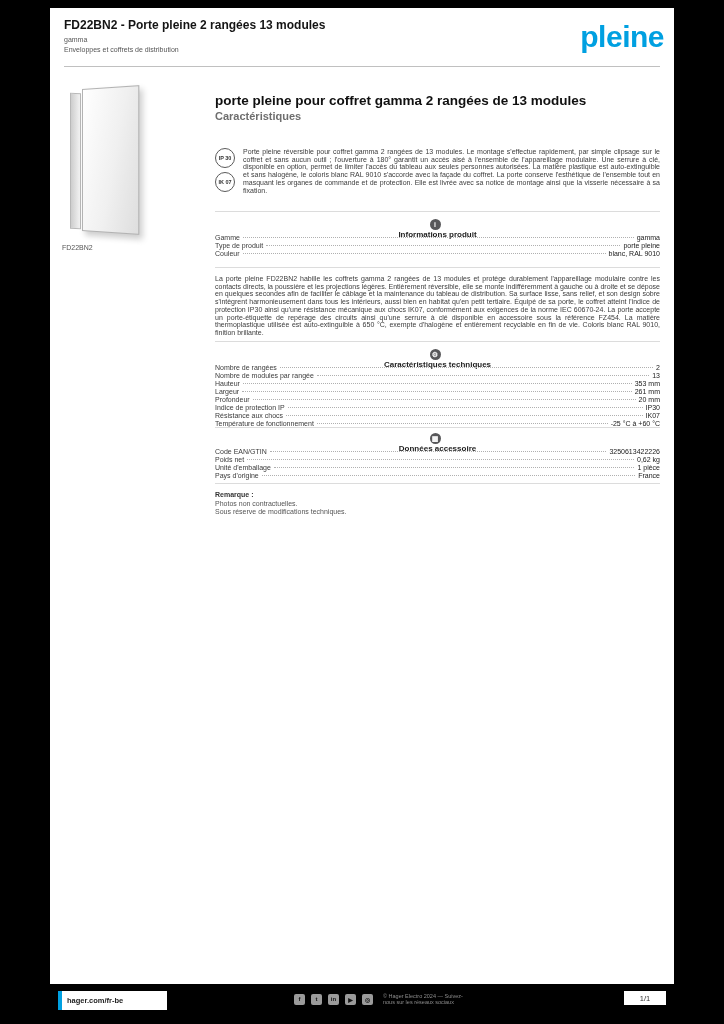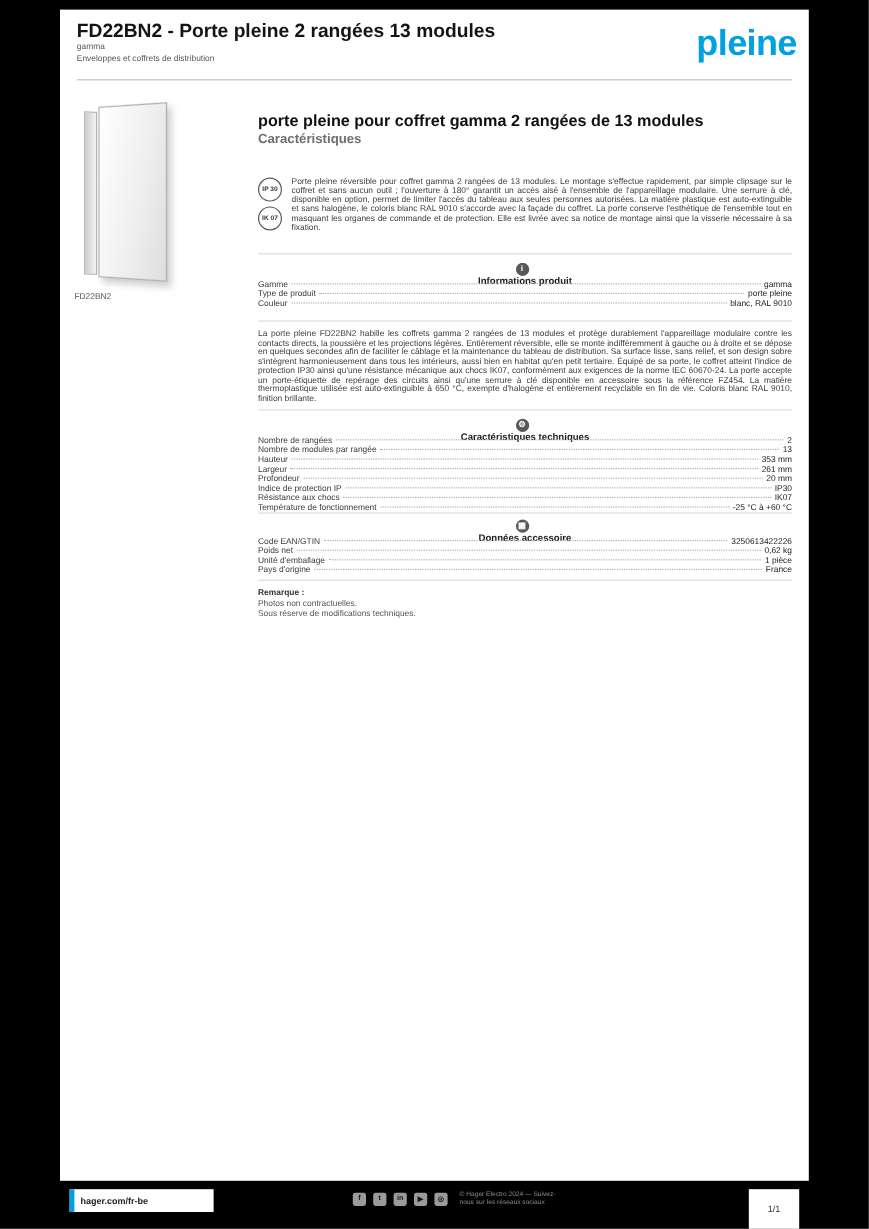--- a/index.html
+++ b/index.html
@@ -6,21 +6,21 @@
   html,body { width:724px; height:1024px; }
   body {
     background:#000;
     position:relative;
     overflow:hidden;
     font-family:"Liberation Sans", sans-serif;
   }
   .paper { position:absolute; left:50px; top:8px; width:624px; height:976px; background:#fff; }
 
   
-  .header-line1 { position:absolute; left:14px; top:10px; font-size:16px; font-weight:bold; color:#141414; }
+  .header-line1 { position:absolute; left:14px; top:10px; font-size:12px; font-weight:bold; color:#141414; }
   .header-line2 { position:absolute; left:14px; top:28px; font-size:7px; color:#555; }
   .header-line3 { position:absolute; left:14px; top:38px; font-size:7px; color:#555; }
   .brand-logo { position:absolute; right:10px; top:14px; font-size:30px; line-height:30px; font-weight:800; letter-spacing:-0.5px; color:var(--brand,#00A0E1); }
   .header-rule { position:absolute; left:14px; top:58px; width:596px; height:1px; background:#c0c0c0; }
 
   
   .door { position:absolute; left:8px; top:78px; width:86px; height:150px; }
   .door-spine { position:absolute; left:12px; top:7px; width:11px; height:136px;
     background:linear-gradient(90deg,#cdcdcd,#f2f2f2); border:1px solid #b8b8b8; transform:skewY(2deg); }
   .door-panel { position:absolute; left:24px; top:3px; width:56px; height:142px;
@@ -50,28 +50,28 @@
   .spec-row { display:flex; align-items:baseline; height:8px; font-size:7px; }
   .lbl { color:#3a3a3a; white-space:nowrap; }
   .leader { flex:1; border-bottom:1px dotted #b0b0b0; margin:0 3px; transform:translateY(-2px); }
   .val { color:#1a1a1a; white-space:nowrap; }
 
   .note-block { position:absolute; left:165px; top:483px; width:445px; }
   .note-title { font-size:7px; font-weight:bold; color:#333; margin-bottom:2px; }
   .note-line { font-size:7px; color:#555; line-height:8px; }
 
   
-  .footer-left { position:absolute; left:58px; top:991px; width:120px; height:19px; background:#fff; display:flex; align-items:stretch; }
+  .footer-left { position:absolute; left:58px; top:991px; width:109px; height:19px; background:#fff; display:flex; align-items:stretch; }
   .footer-accent { width:4px; background:var(--brand,#00A0E1); flex:none; }
   .footer-link { display:flex; align-items:center; padding-left:5px; font-size:7.5px; color:#222; text-decoration:none; font-weight:bold; }
   .footer-center { position:absolute; left:294px; top:993px; display:flex; align-items:center; gap:6px; }
   .soc { width:11px; height:11px; border-radius:2px; background:#9a9a9a; color:#141414;
     font-size:6px; font-weight:bold; display:flex; align-items:center; justify-content:center; cursor:pointer; }
   .footer-copy { font-size:5.5px; color:#8d8d8d; line-height:6px; margin-left:4px; width:80px; }
-  .footer-right { position:absolute; left:624px; top:991px; width:42px; height:33px; background:#fff;
+  .footer-right { position:absolute; left:624px; top:991px; width:42px; height:14px; background:#fff;
     display:flex; align-items:center; justify-content:center; font-size:7.5px; color:#333; }
 </style>
 </head>
 <body>
 
 <div class="paper">
 
   <div class="header-line1">FD22BN2 - Porte pleine 2 rangées 13 modules</div>
   <div class="header-line2">gamma</div>
   <div class="header-line3">Enveloppes et coffrets de distribution</div>

